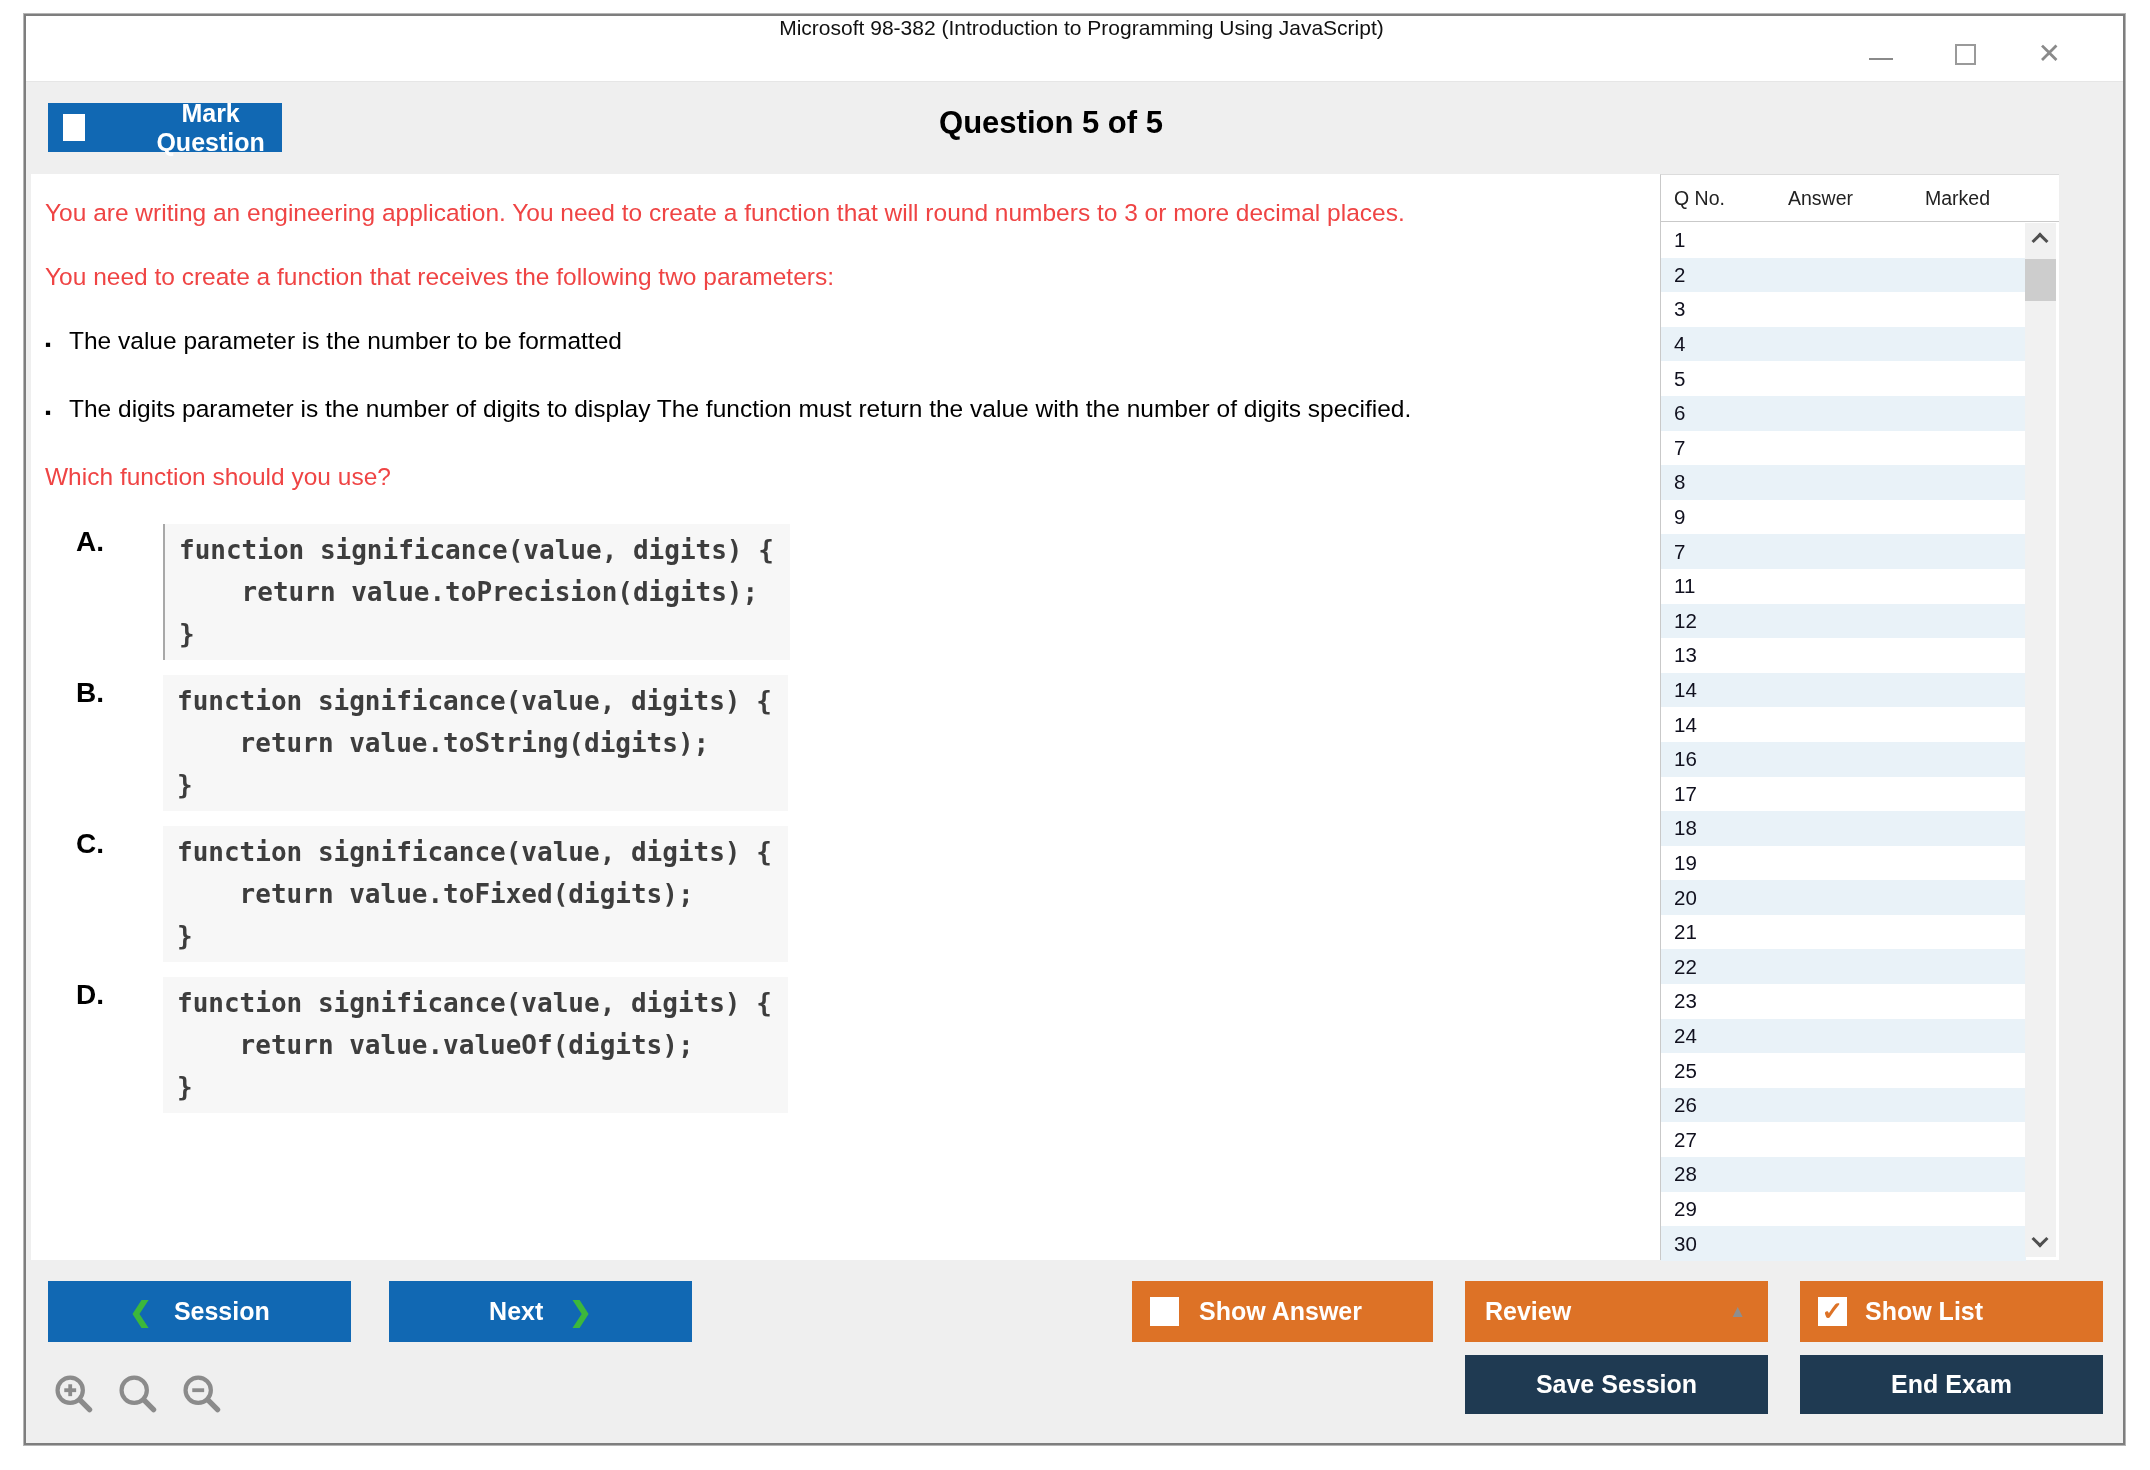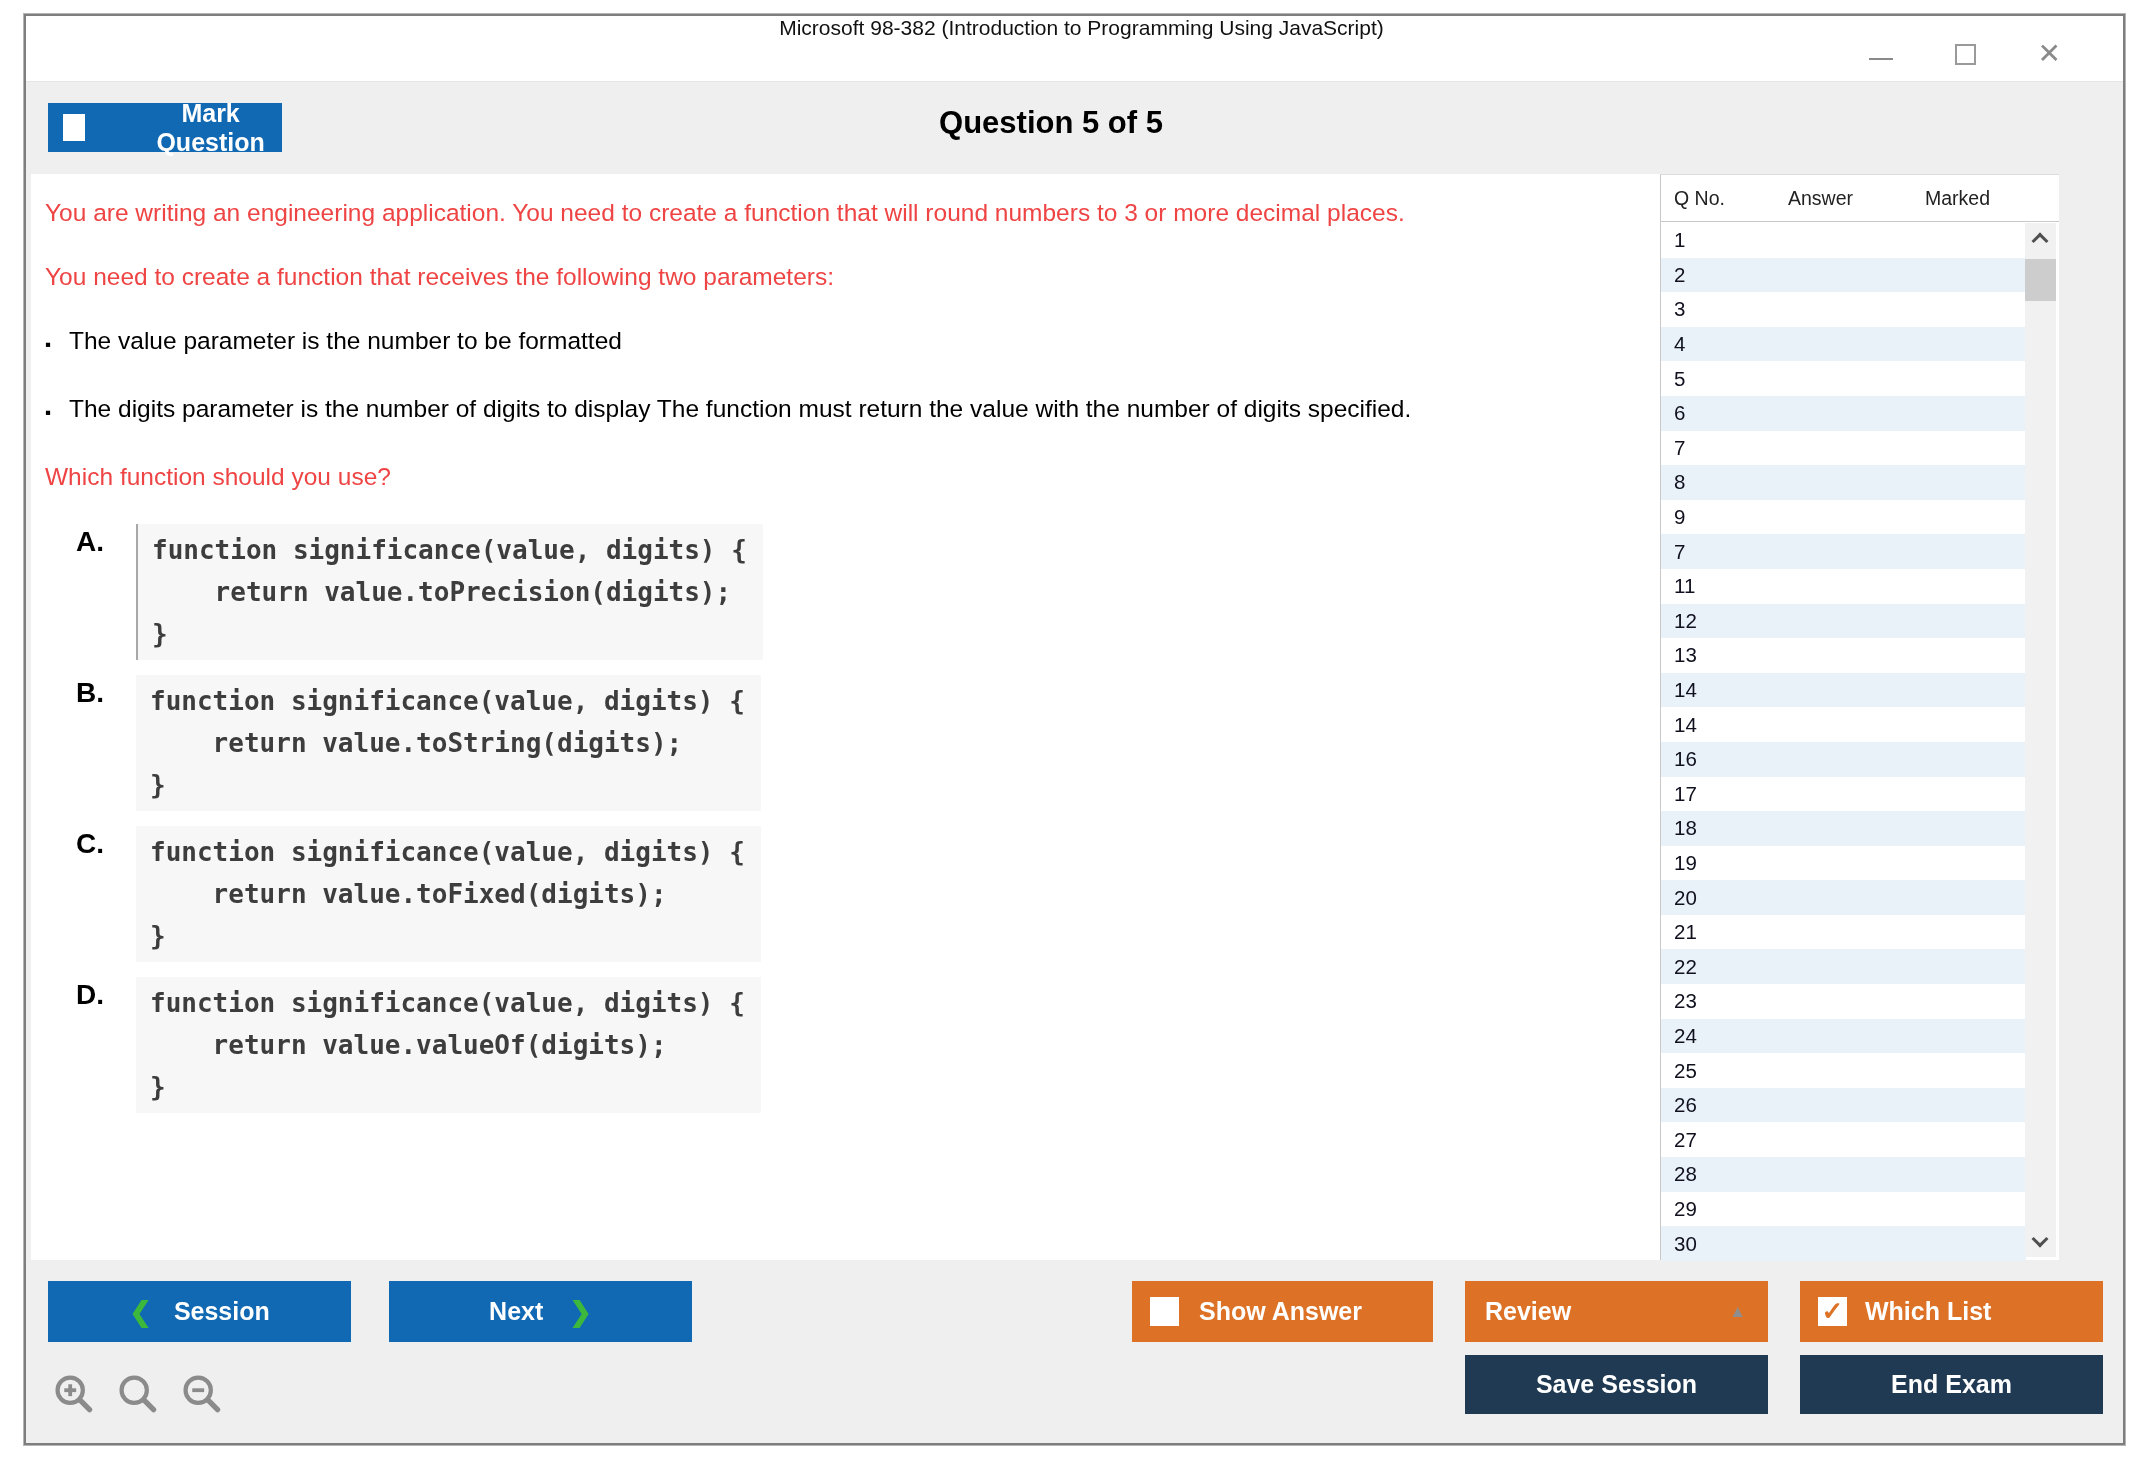--- a/index.html
+++ b/index.html
@@ -47,21 +47,21 @@
   .qarea p{font-size:24.5px; line-height:33px; color:#ef4444; margin-bottom:31px;}
   .bullet-line{display:flex; font-size:24.5px; line-height:33px; color:#000; margin-bottom:31px;}
   .bullet-line .bullet{width:24px; font-size:17px; padding-top:4px;}
   .bullet-line .btext{flex:1;}
   .options{margin-left:31px; margin-top:4px;}
   .option{display:flex; margin-bottom:15px;}
   .opt-label{width:60px; font-size:28px; font-weight:bold; color:#000; padding-top:2px;}
   .opt-code{
     font-family:"DejaVu Sans Mono", monospace; font-size:26px; font-weight:600;
     line-height:42px; color:#3d3d3d; background:#f7f7f7; padding:5px 16px 5px 14px;
-    white-space:pre; min-width:620px;
+    white-space:pre; min-width:620px;margin-left:27px;
   }
   .opt-code.bordered{border-left:2px solid #a8a8a8;}
   
   .vscroll{
     position:absolute; left:1663px; top:0; width:30px; height:1086px; background:#f0f0f0;
   }
   .vscroll .arrow-up, .vscroll .arrow-down{
     position:absolute; left:7px; width:0; height:0; cursor:pointer;
     border-left:8px solid transparent; border-right:8px solid transparent;
   }
@@ -308,21 +308,21 @@
       <span>Show Answer</span>
     </button>
     <button class="btn btn-orange" id="btn-review">
       <span>Review</span>
       <span class="tri">▲</span>
     </button>
     <button class="btn btn-orange" id="btn-show-list">
       <span class="cbox-checked">
           <span>✓</span>
         </span>
-      <span>Which List</span>
+      <span>Show List</span>
     </button>
     <button class="btn btn-navy" id="btn-save-session">
       <span>Save Session</span>
     </button>
     <button class="btn btn-navy" id="btn-end-exam">
       <span>End Exam</span>
     </button>
 
     <div class="zoom-tools">
       <svg width="46" height="46" viewBox="0 0 24 24">

